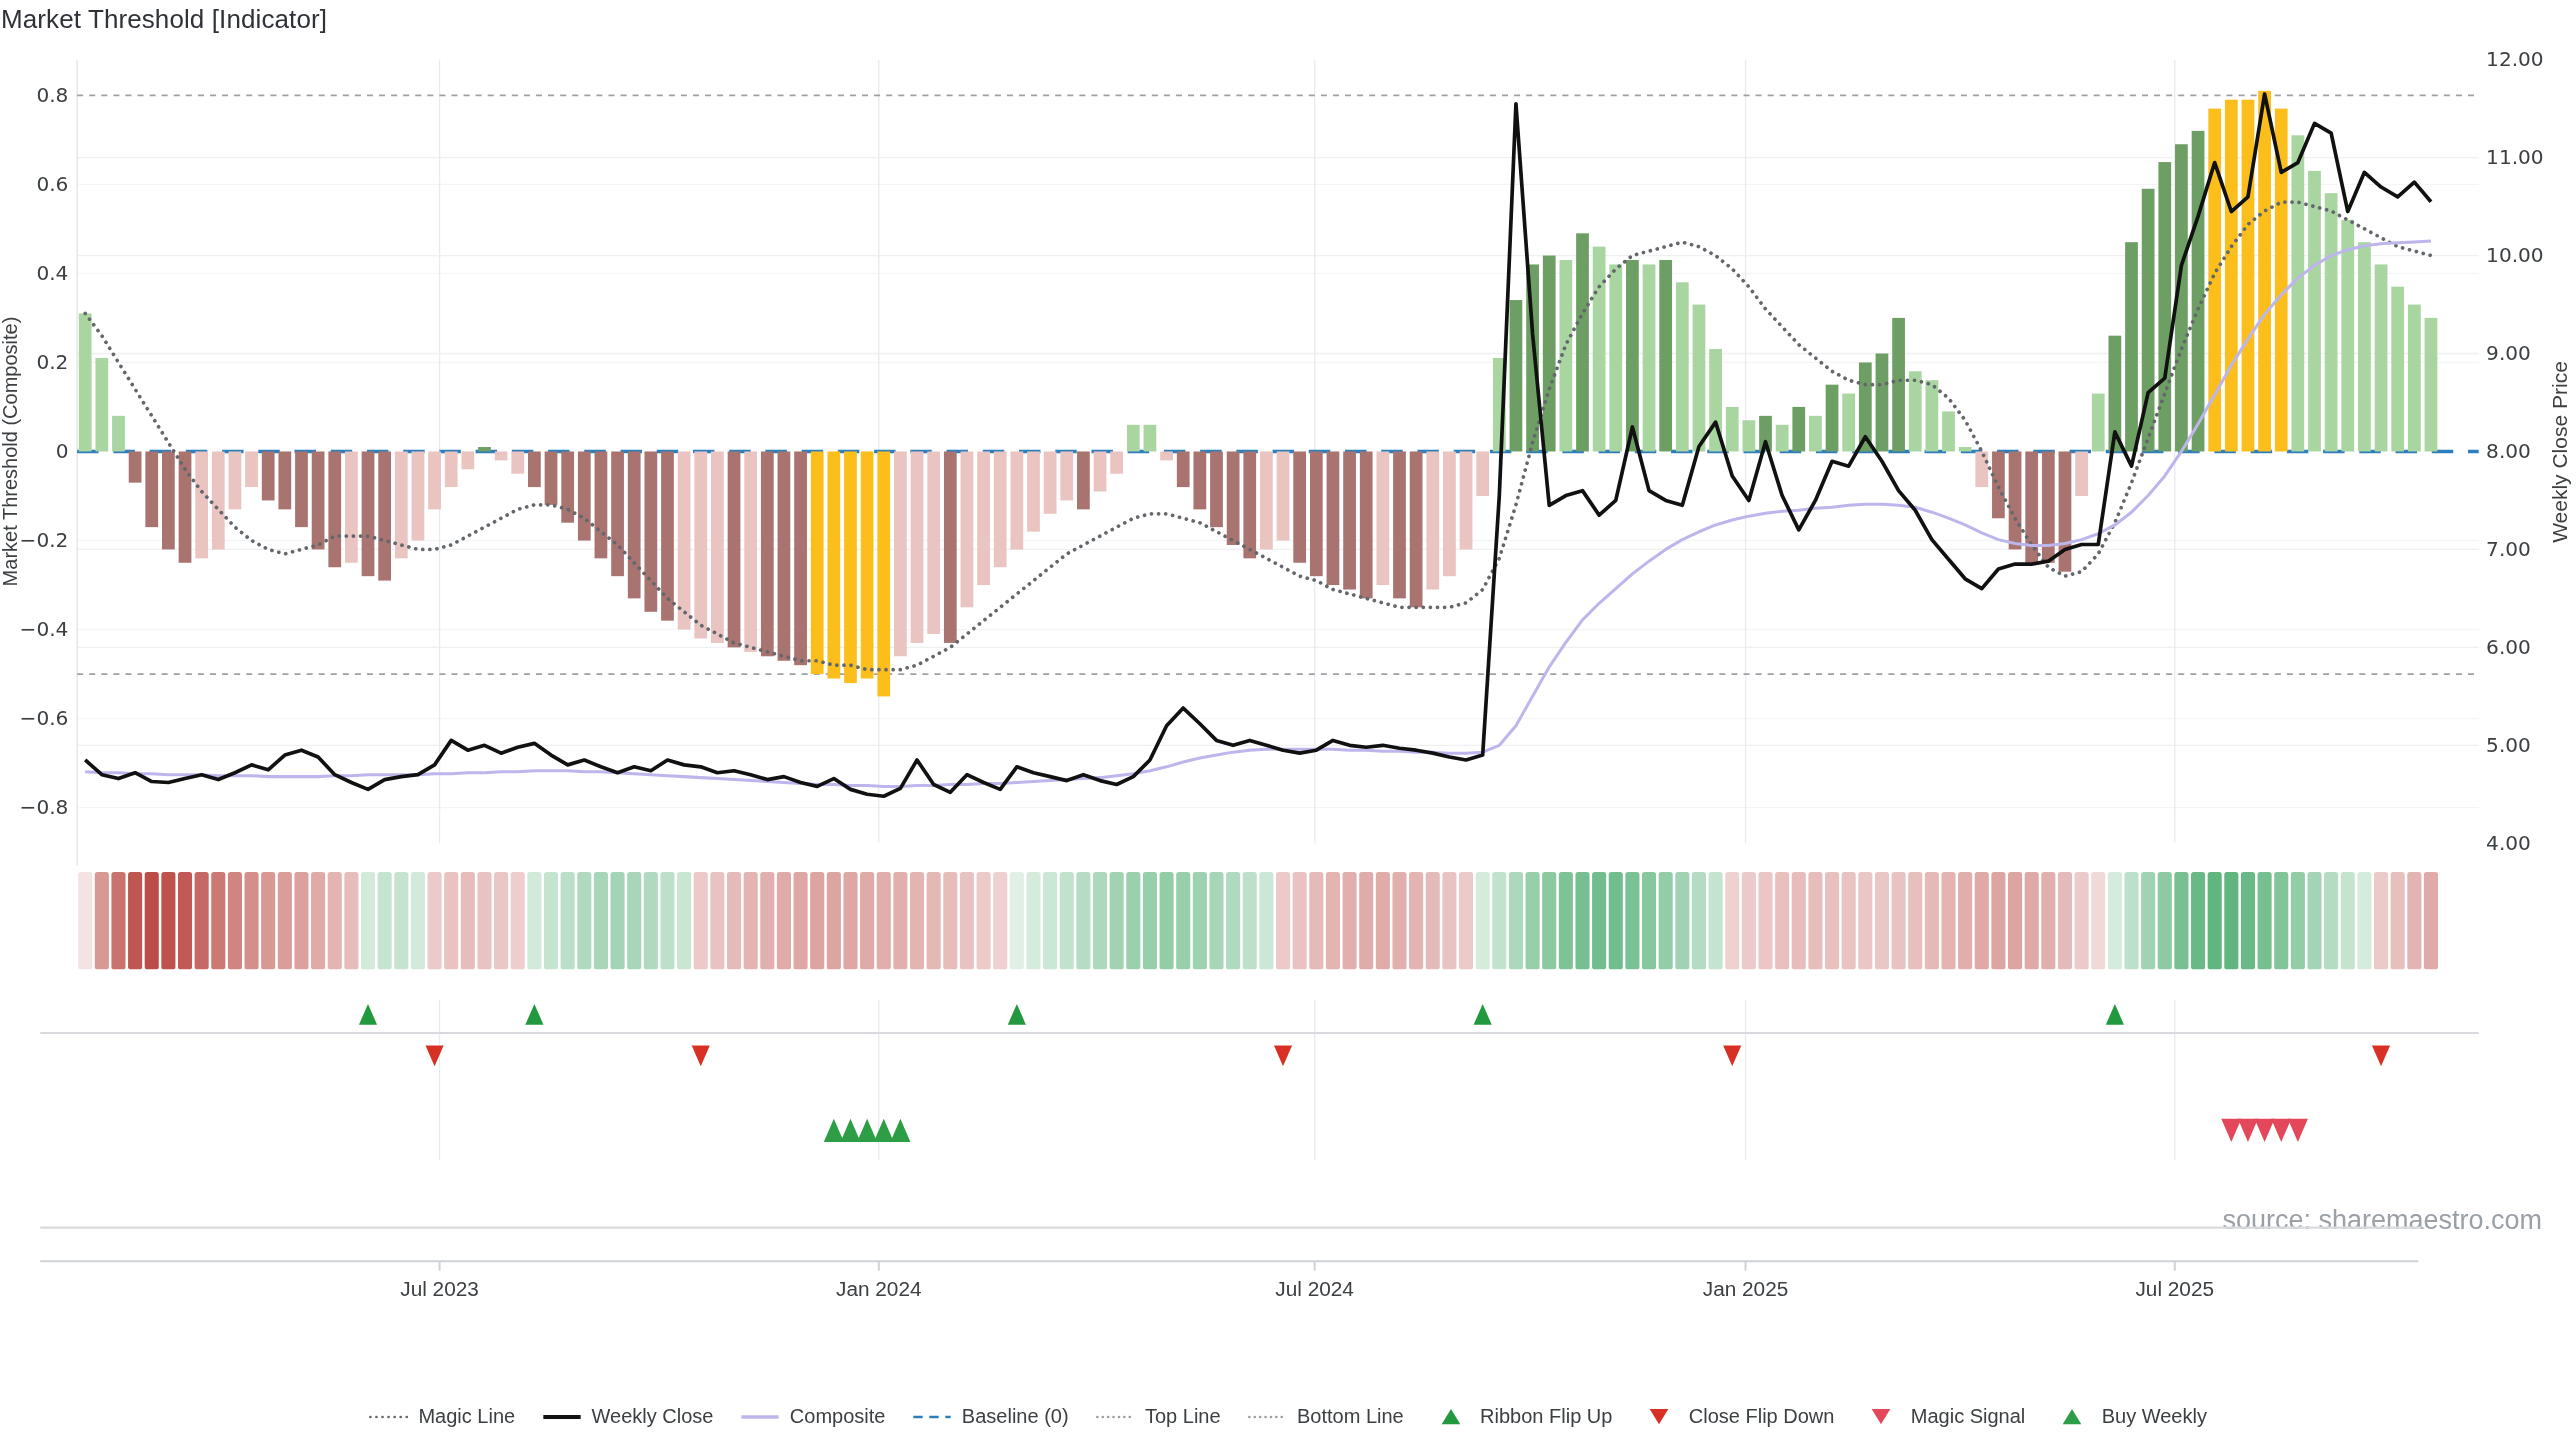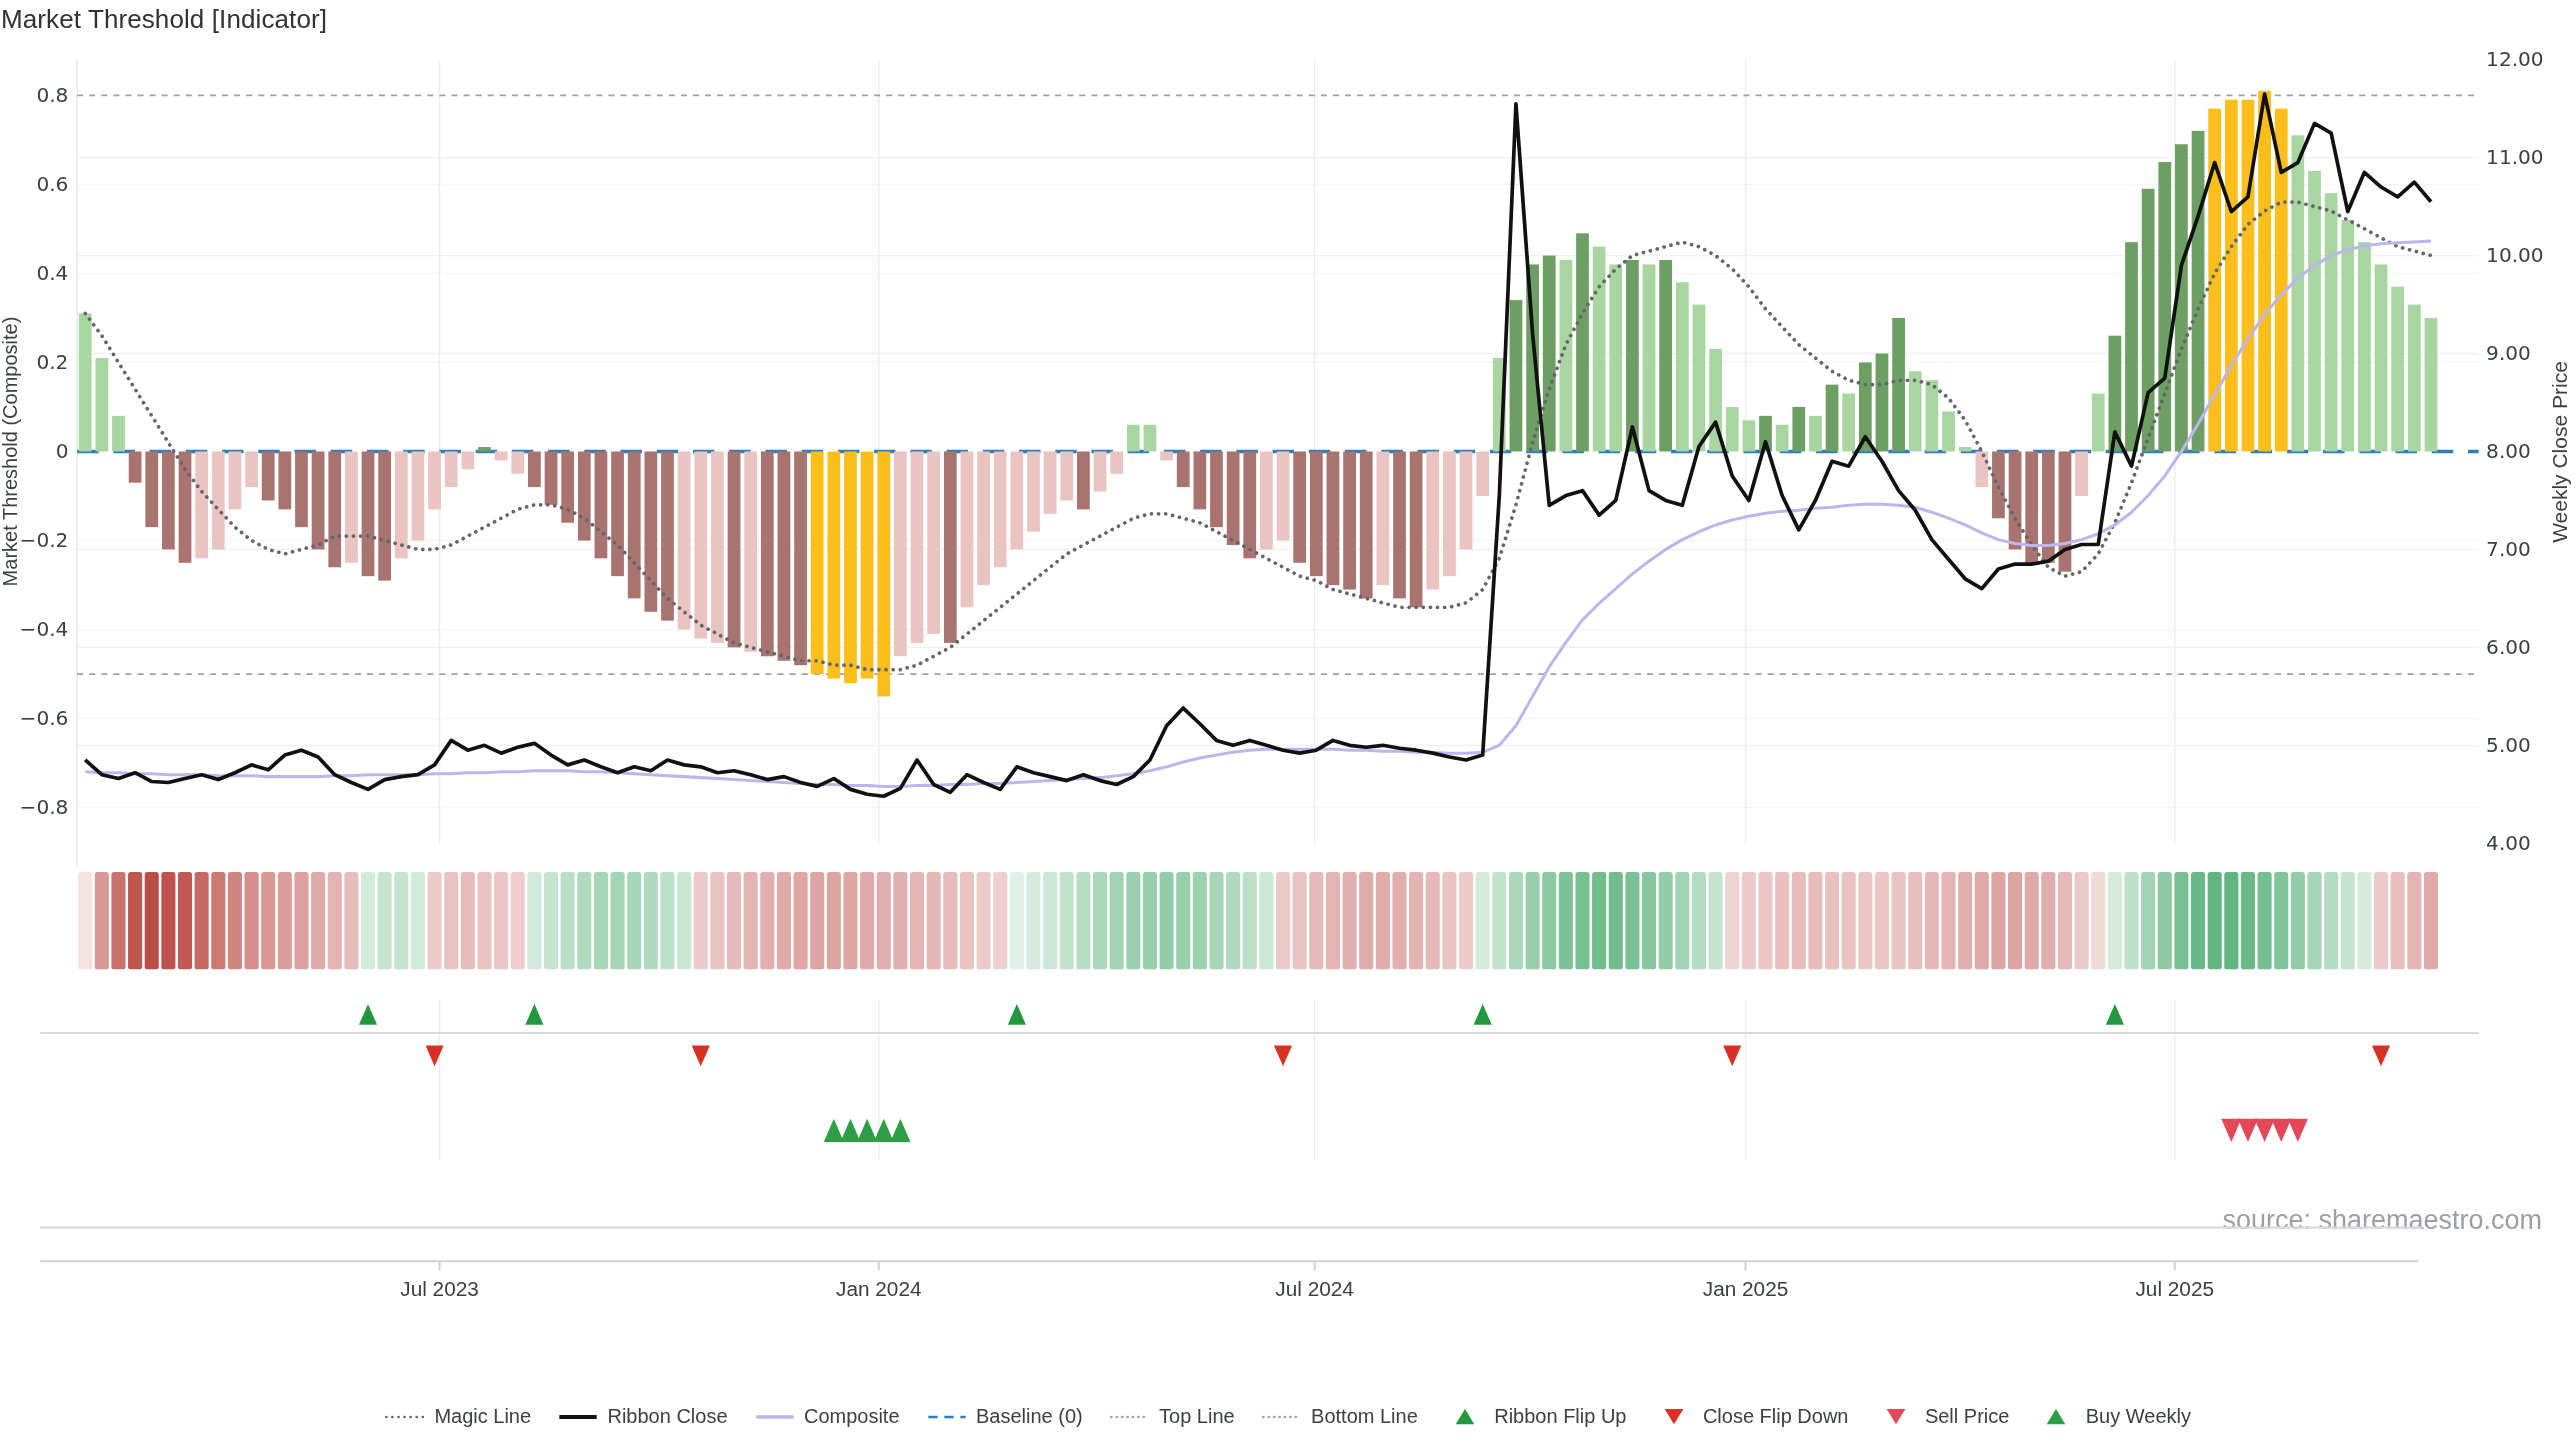--- a/index.html
+++ b/index.html
@@ -410,21 +410,21 @@
       <div class="legend-item">
         <svg width="40" height="20" viewBox="0 0 60 30">
           <line x1="2" x2="58" y1="15" y2="15" stroke="#63676c" stroke-width="4" stroke-linecap="round" stroke-dasharray="0.1 9"></line>
         </svg>
         <span class="legend-label">Magic Line</span>
       </div>
       <div class="legend-item">
         <svg width="40" height="20" viewBox="0 0 60 30">
           <line x1="2" x2="58" y1="15" y2="15" stroke="#111111" stroke-width="6" stroke-linecap="butt"></line>
         </svg>
-        <span class="legend-label">Ribbon Close</span>
+        <span class="legend-label">Weekly Close</span>
       </div>
       <div class="legend-item">
         <svg width="40" height="20" viewBox="0 0 60 30">
           <line x1="2" x2="58" y1="15" y2="15" stroke="#bcb6ec" stroke-width="5" stroke-linecap="butt"></line>
         </svg>
         <span class="legend-label">Composite</span>
       </div>
       <div class="legend-item">
         <svg width="40" height="20" viewBox="0 0 60 30">
           <line x1="2" x2="58" y1="15" y2="15" stroke="#2e7ebc" stroke-width="4" stroke-linecap="butt" stroke-dasharray="14 10"></line>
@@ -452,21 +452,21 @@
       <div class="legend-item">
         <svg width="40" height="20" viewBox="0 0 60 30">
           <path d="M30 26 L44 3 L16 3 Z" fill="#d93025"></path>
         </svg>
         <span class="legend-label">Close Flip Down</span>
       </div>
       <div class="legend-item">
         <svg width="40" height="20" viewBox="0 0 60 30">
           <path d="M30 26 L44 3 L16 3 Z" fill="#e2485a"></path>
         </svg>
-        <span class="legend-label">Sell Price</span>
+        <span class="legend-label">Magic Signal</span>
       </div>
       <div class="legend-item">
         <svg width="40" height="20" viewBox="0 0 60 30">
           <path d="M30 3 L44 26 L16 26 Z" fill="#2d9e46"></path>
         </svg>
         <span class="legend-label">Buy Weekly</span>
       </div>
     </div>
 </div>
 

